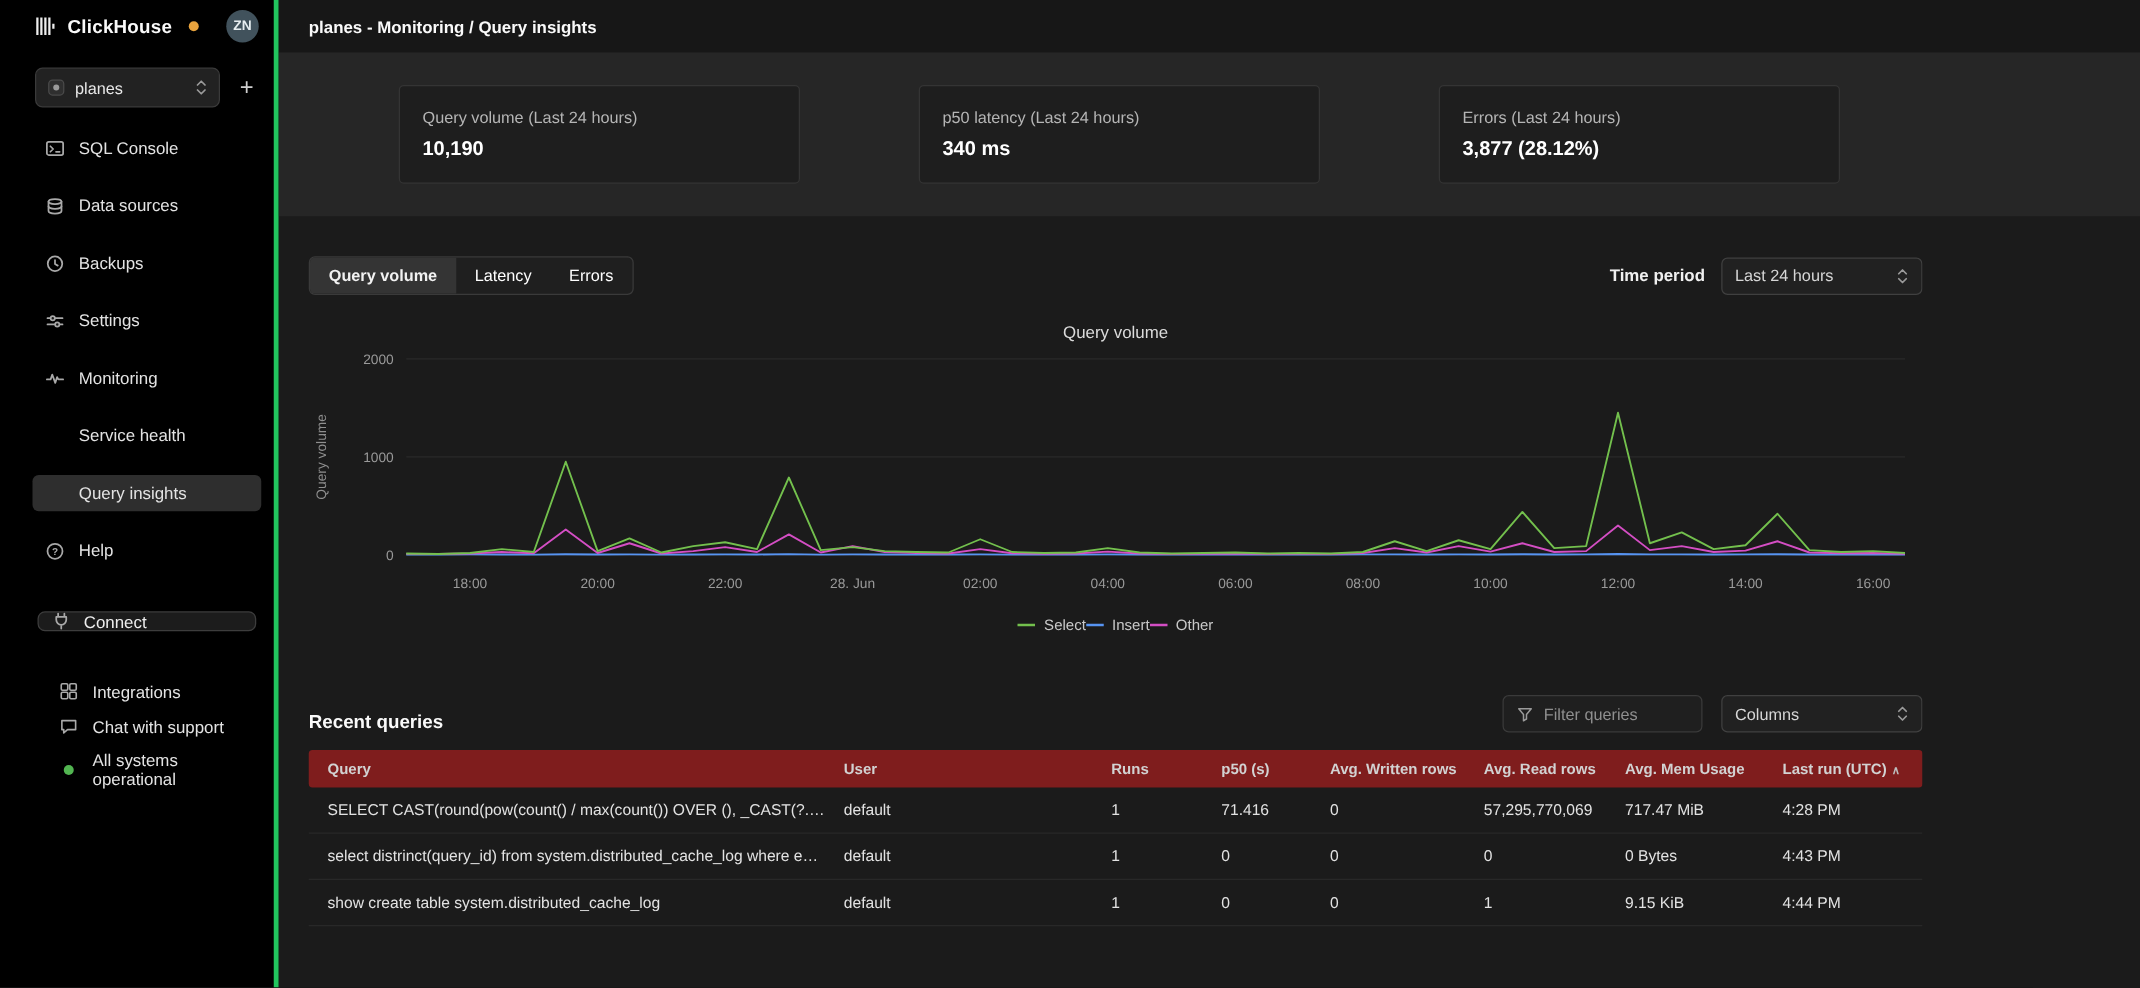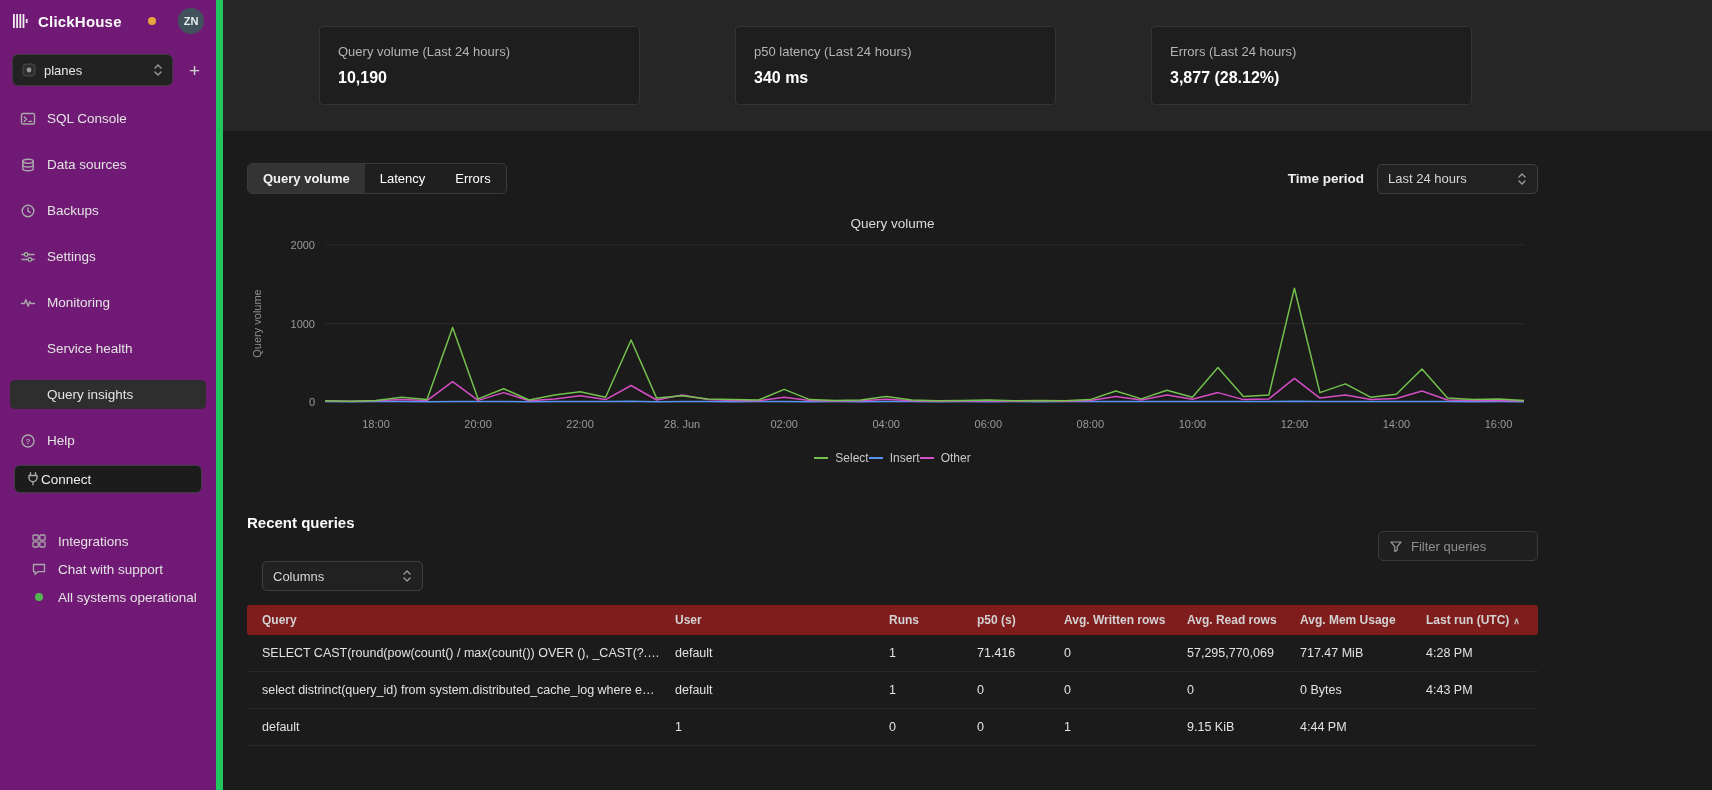--- a/index.html
+++ b/index.html
@@ -1,40 +1,40 @@
 <!DOCTYPE html>
 <html><head>
 <meta charset="utf-8">
 <style>
   * { margin:0; padding:0; box-sizing:border-box; }
   html,body { width:1712px; height:790px; overflow:hidden; }
   body { font-family:"Liberation Sans", sans-serif; background:#171717; color:#e8e8e8; }
   .app { display:flex; width:1712px; height:790px; }
 
   
-  .sidebar { width:223px; min-width:223px; background:#701a75; border-right:7px solid #22c55e;
-             display:flex; flex-direction:column; padding-bottom:70px; }
+  .sidebar { width:223px; min-width:223px; background:#000000; border-right:4px solid #22c55e;
+             display:flex; flex-direction:column; padding-bottom:70px;padding-left:16px; }
   .logo-row { display:flex; align-items:center; height:42px; padding:0 12px; gap:8px; }
   .brand { font-size:15px; font-weight:700; color:#fafafa; letter-spacing:.2px; }
   .notif-dot { width:8px; height:8px; border-radius:50%; background:#e8a33d; margin-left:auto; }
   .avatar { width:26px; height:26px; border-radius:50%; background:#41525c; color:#e6edf0; font-size:11px;
             font-weight:700; display:flex; align-items:center; justify-content:center; margin-left:14px; cursor:pointer; }
   .service-row { display:flex; align-items:center; padding:12px 12px 8px; gap:12px; }
   .service-select { flex:1; display:flex; align-items:center; gap:8px; background:#222; border:1px solid #3a3a3a;
                     border-radius:6px; height:32px; padding:0 9px; font-size:13px; color:#e8e8e8; cursor:pointer; }
   .service-select .updown { margin-left:auto; }
   .plus-btn { font-size:19px; color:#cfcfcf; cursor:pointer; line-height:1; padding:2px 4px; }
   .nav { padding:10px 10px 0; display:flex; flex-direction:column; gap:17px; }
   .nav-item { display:flex; align-items:center; gap:11px; height:29px; padding:0 10px; border-radius:5px;
               font-size:13.5px; color:#e3e3e3; cursor:pointer; white-space:nowrap; }
   .nav-item .icon { width:16px; height:16px; display:flex; align-items:center; justify-content:center; flex:none; }
   .nav-item.child { padding-left:37px; }
   .nav-item.active { background:#2e2e2e; }
-  .connect-btn { margin:10px 14px 0; height:28px; border:1px solid #3d3d3d; border-radius:6px; display:flex;
-                 align-items:center; padding:0 10px; font-size:13.5px; color:#eee; cursor:pointer; background:#1c1c1c; }
+  .connect-btn { margin:34px 14px 0; height:16px; border:1px solid #3d3d3d; border-radius:6px; display:flex;
+                 align-items:center; gap:10px; padding:0 10px; font-size:13.5px; color:#eee; cursor:pointer; background:#1c1c1c; }
   .org-section { margin-top:auto; padding:0 14px; }
   .org-label { font-size:11.5px; color:#8d8d8d; margin-bottom:14px; }
   .org-row { display:flex; align-items:center; gap:10px; font-size:13.5px; cursor:pointer; }
   .org-row .chev { margin-left:auto; color:#9a9a9a; font-size:16px; }
   .side-footer { margin-top:40px; padding:0 14px; display:flex; flex-direction:column; gap:12px;margin-left:17px; }
   .foot-item { display:flex; align-items:center; gap:11px; font-size:13.5px; color:#e3e3e3; cursor:pointer; }
   .foot-item .icon { width:16px; height:16px; display:flex; align-items:center; justify-content:center; }
 
   
   .main { flex:1; display:flex; flex-direction:column; background:#1b1b1b; overflow:hidden; }
@@ -57,21 +57,21 @@
   .select-box .updown { margin-left:auto; }
 
   .chart-section { margin-top:22px; width:100%; }
   .chart-title { text-align:center; font-size:13.5px; color:#dcdcdc; }
   .chart-wrap { margin-top:6px; height:205px; width:100%; }
   .legend { display:flex; justify-content:center; margin-top:8px; font-size:12px; color:#c9c9c9; height:16px; }
   .legend-item { cursor:pointer; display:inline-flex; align-items:center; }
   .legend-swatch { width:14px; height:2px; display:inline-block; margin-right:7px; }
 
   .recent { margin-top:48px; width:100%; }
-  .recent-header { display:flex; align-items:flex-start;flex-direction:column; }
+  .recent-header { display:flex; align-items:flex-end; }
   .recent-title { font-size:15px; font-weight:700; color:#fafafa; }
   .filter-box { margin-left:auto; width:160px; height:30px; display:flex; gap:8px; align-items:center;
                 border:1px solid #3a3a3a; border-radius:5px; background:#1f1f1f; padding:0 10px; }
   .filter-box input { background:transparent; border:none; outline:none; color:#d0d0d0; font-size:13px; width:110px;
                       font-family:"Liberation Sans", sans-serif; }
   .filter-box input::placeholder { color:#8f8f8f; }
   .columns-box { margin-left:15px; }
   .table { margin-top:14px; font-size:12.5px; }
   .thead, .trow { display:grid; grid-template-columns:413px 214px 88px 87px 123px 113px 126px 1fr; align-items:center; }
   .thead { background:#7f1d1d; height:30px; color:#d2d2d2; font-weight:700; font-size:12px; border-radius:3px; }
@@ -221,20 +221,23 @@
           <svg class="ic" width="16" height="16" viewBox="0 0 16 16">
               <circle cx="8" cy="8" r="4" fill="#52b551"></circle>
             </svg>
         </span>
         <span>All systems operational</span>
       </div>
     </div>
   </aside>
 
   <main class="main">
+    <header class="topbar">
+      <span>planes - Monitoring / Query insights</span>
+    </header>
 
     <section class="stats-band">
       <div class="stat-card">
         <div class="stat-label">Query volume (Last 24 hours)</div>
         <div class="stat-value">10,190</div>
       </div>
       <div class="stat-card">
         <div class="stat-label">p50 latency (Last 24 hours)</div>
         <div class="stat-value">340 ms</div>
       </div>
@@ -344,20 +347,21 @@
                 <div>select distrinct(query_id) from system.distributed_cache_log where eve...</div>
                 <div>default</div>
                 <div>1</div>
                 <div>0</div>
                 <div>0</div>
                 <div>0</div>
                 <div>0 Bytes</div>
                 <div>4:43 PM</div>
               </div>
               <div class="trow">
+                <div>show create table system.distributed_cache_log</div>
                 <div>default</div>
                 <div>1</div>
                 <div>0</div>
                 <div>0</div>
                 <div>1</div>
                 <div>9.15 KiB</div>
                 <div>4:44 PM</div>
               </div>
             </div>
         </div>

